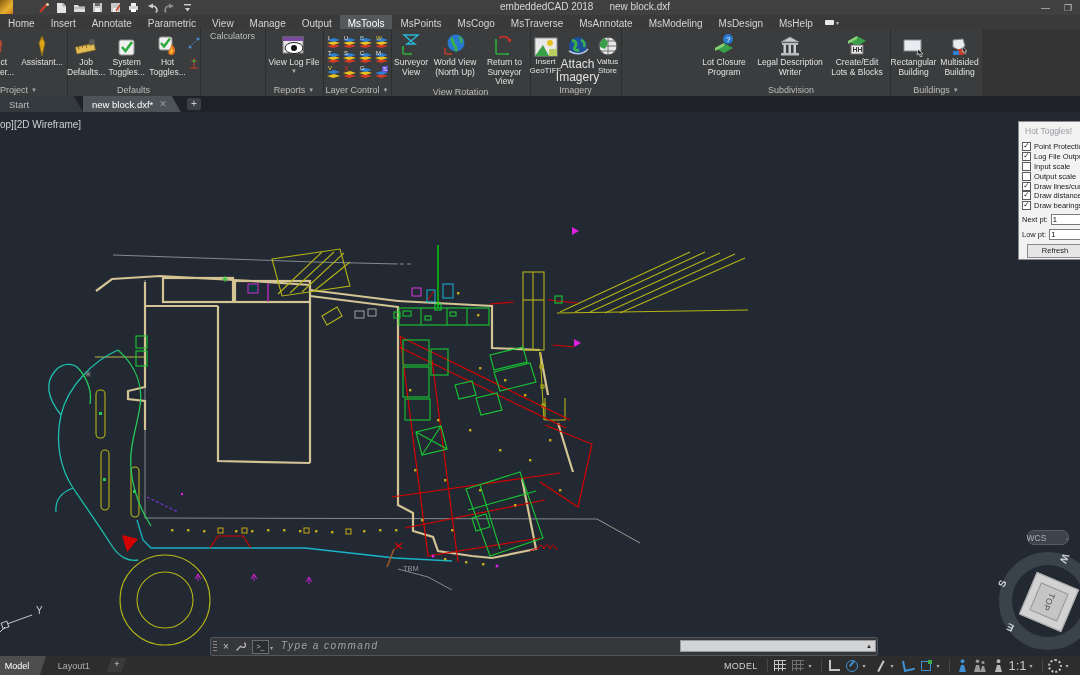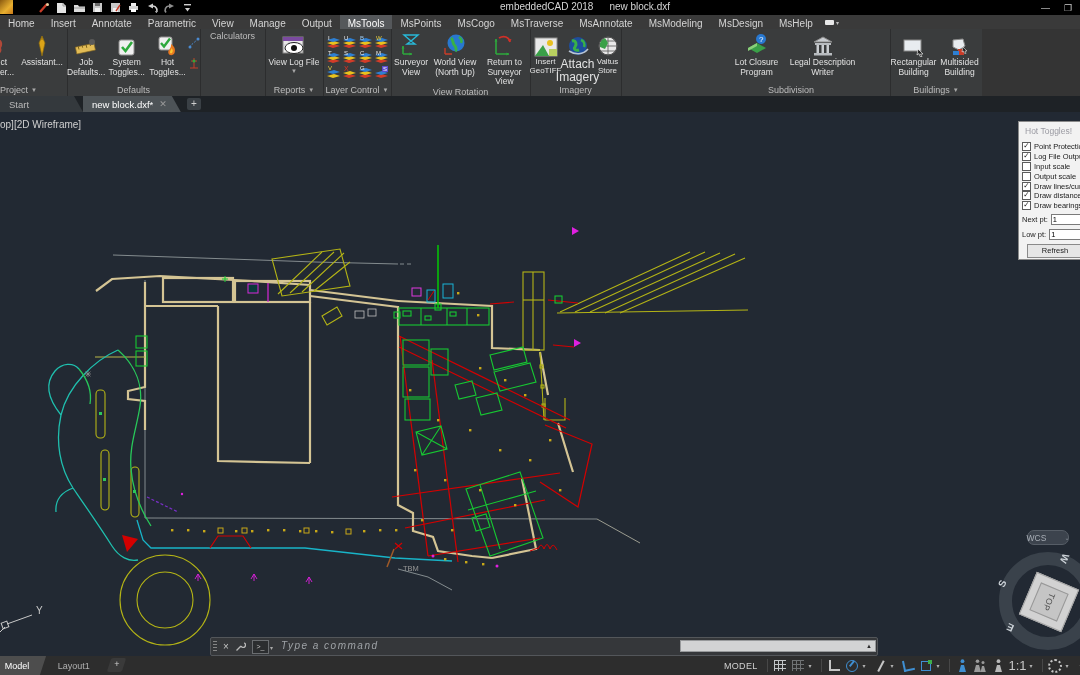--- a/index.html
+++ b/index.html
@@ -1,19 +1,19 @@
 <!DOCTYPE html>
 <html><head>
 <meta charset="utf-8">
 <style>
   html,body{margin:0;padding:0}
   body{width:1080px;height:675px;overflow:hidden;position:relative;background:#222933;
        font-family:"Liberation Sans",sans-serif;-webkit-font-smoothing:antialiased}
   
-  .titlebar{position:absolute;top:0;left:0;right:0;height:15px;background:#000000;z-index:20;display:flex;}
+  .titlebar{position:absolute;top:0;left:0;right:0;height:15px;background:#404040;z-index:20;display:flex;}
   .applogo{width:13px;height:14px;background:linear-gradient(135deg,#8a5a10,#e8b030 60%,#c87818);margin-right:6px}
   .qat{display:flex;gap:5px;align-items:center;margin-left:18px}
   .qico{width:13px;height:12px;display:flex;align-items:center;justify-content:center}
   .title-text{position:absolute;left:500px;top:1px;font-size:10px;color:#d6d6d6;display:flex;gap:16px;white-space:nowrap}
   .winbtns{position:absolute;right:8px;top:0;display:flex;gap:14px;color:#cfcfcf;font-size:9px;align-items:center;height:15px}
   .winbtns span{cursor:default}
   
   .menubar{position:absolute;top:15px;left:0;right:0;height:14px;background:#3a3a3a;z-index:20;display:flex;align-items:stretch;font-size:10px;color:#d4d4d4}
   .mtab{padding:8px 8px;display:flex;align-items:center;white-space:nowrap}
   .mtab.active{background:#55585b;color:#fff}
@@ -726,20 +726,30 @@
               <path d="M2,7 L11,2 L20,7 Z" fill="#c8ccd0" stroke="#8a8a8a"></path>
               <rect x="3" y="8" width="16" height="2" fill="#b8bcc0"></rect>
               <rect x="4.5" y="10" width="2.5" height="8" fill="#c8ccd0"></rect>
               <rect x="9.5" y="10" width="2.5" height="8" fill="#c8ccd0"></rect>
               <rect x="14.5" y="10" width="2.5" height="8" fill="#c8ccd0"></rect>
               <rect x="2" y="18" width="18" height="2.5" fill="#b8bcc0"></rect>
             </svg></span>
         <span>Legal Description
 Writer</span>
       </div>
+      <div class="rbtn" style="width:64px">
+        <span class="ric"><svg width="24" height="24">
+              <path d="M3,8 L12,3 L21,8 L12,13 Z" fill="#3aa048"></path>
+              <path d="M3,8 L12,3 L12,6 L3,11 Z" fill="#8ad07a"></path>
+              <rect x="6" y="12" width="12" height="9" fill="#e8e8e8" stroke="#707070"></rect>
+              <text x="7.5" y="19" font-size="7" fill="#333" font-weight="bold">HH</text>
+            </svg></span>
+        <span>Create/Edit
+Lots &amp; Blocks</span>
+      </div>
     </div>
     <div class="glabel">
         <span>Subdivision</span>
       </div>
   </div>
 
   <div class="grp" style="left:890px;width:92px">
     <div class="gbody">
       <div class="rbtn" style="width:46px">
         <span class="ric"><svg width="24" height="20">

